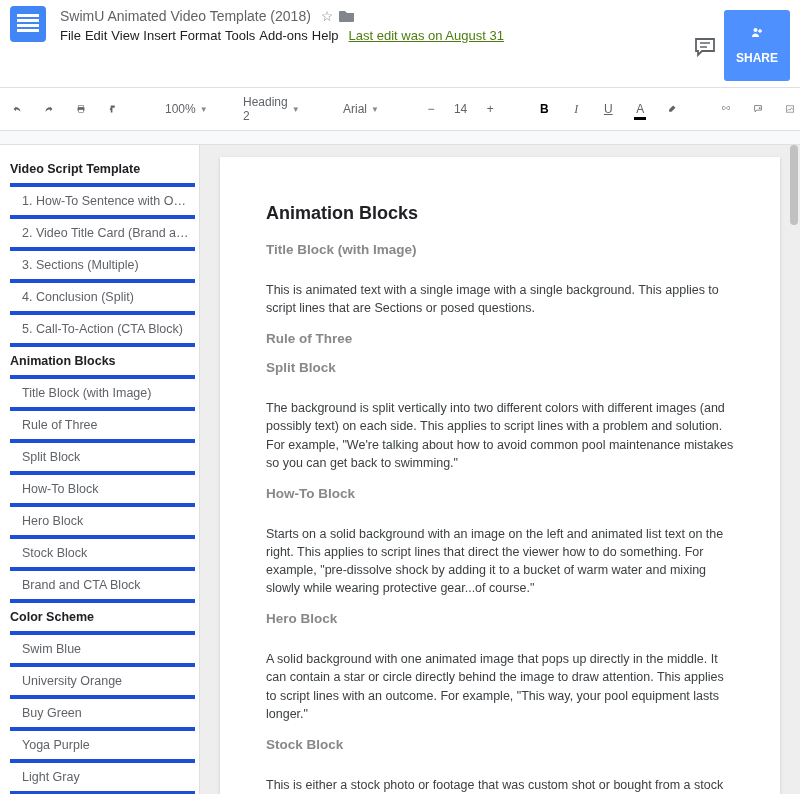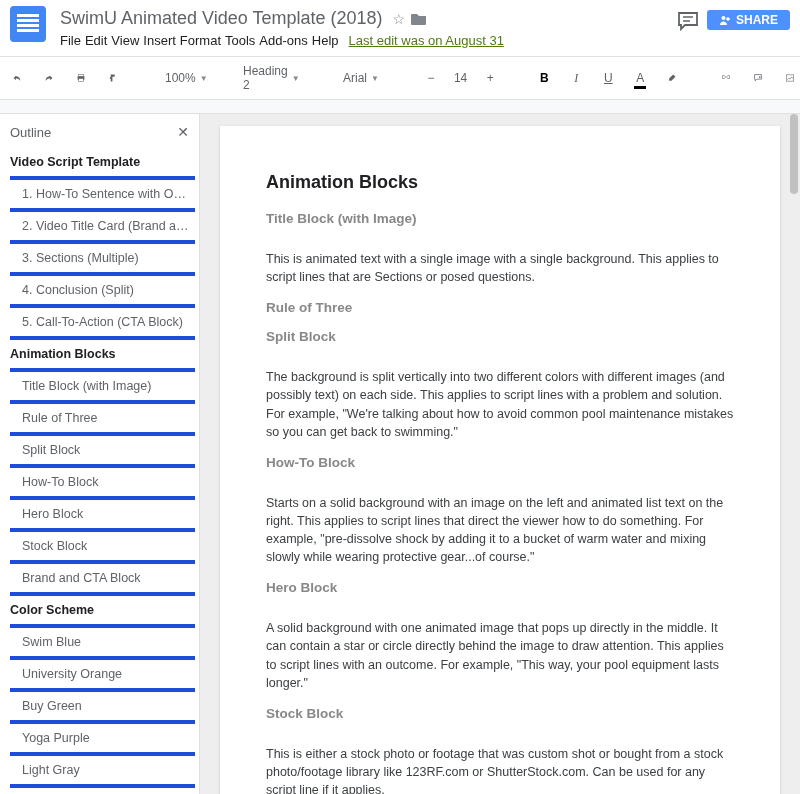--- a/index.html
+++ b/index.html
@@ -2,27 +2,27 @@
 <html><head>
 <meta charset="utf-8">
 <style>
   * { box-sizing: border-box; margin: 0; padding: 0; }
   body { font-family: Arial, sans-serif; font-size: 13px; color: #202124; background: #fff; width: 800px; height: 794px; overflow: hidden; }
   .header { padding: 6px 10px 0 10px; display: flex; align-items: flex-start; }
   .docs-icon { width: 36px; height: 36px; background: #4285f4; border-radius: 4px; position: relative; margin-right: 10px; flex-shrink:0; }
   .docs-icon::before { content:""; position:absolute; top:8px; left:7px; right:7px; height:3px; background:#fff; box-shadow: 0 5px 0 #fff, 0 10px 0 #fff, 0 15px 0 #fff; }
   .title-area { flex:1; }
   .doc-title-row { display:flex; align-items:center; gap:6px; }
-  .doc-title { font-size:18px; color:#5f6368; padding:2px 4px; }
+  .doc-title { font-size:14px; color:#5f6368; padding:2px 4px; }
   .star-icon, .folder-icon { color:#80868b; font-size:14px; }
   .menu-row { display:flex; gap:4px; padding:2px 4px; font-size:13px; color:#202124; }
   .menu-row .last-edit { color:#4d7c0f; text-decoration: underline; margin-left:6px; }
   .header-right { display:flex; gap:10px; align-items:center; padding-top:4px; }
   .comments-icon { width:20px; height:18px; color:#5f6368; }
-  .share-btn { background:#4d90fe; color:#fff; font-weight:600; font-size:12px; padding:3px 12px; border-radius:3px; display:flex; align-items:center; gap:5px; }
+  .share-btn { background:#4d90fe; color:#fff; font-weight:600; font-size:12px; padding:16px 12px; border-radius:3px; display:flex; align-items:center; gap:13px;flex-direction:column; }
   .toolbar { border-top:1px solid #e0e0e0; border-bottom:1px solid #e0e0e0; padding:4px 8px; display:flex; align-items:center; gap:14px; margin-top:6px; font-size:12px; color:#5f6368; }
   .tb-sep { width:1px; height:20px; background:#e0e0e0; margin:0 4px; }
   .tb-btn { padding:4px 5px; min-width:18px; text-align:center; border-radius:2px; cursor:pointer; display:flex; align-items:center; justify-content:center; }
   .tb-select { display:flex; align-items:center; gap:4px; padding:2px 6px; border:1px solid transparent; }
   .tb-select .caret { font-size:8px; color:#888; }
   .tb-zoom { width:42px; }
   .tb-style { width:64px; }
   .tb-font { width:50px; }
   .tb-size { width:24px; text-align:center; }
   .tb-bold { font-weight:bold; color:#000; }
@@ -211,24 +211,20 @@
       <span class="caret" style="margin-left:3px">▼</span>
     </div>
   <div class="tb-sep"></div>
   <div class="tb-btn chev-up">︿</div>
 </div>
 
 <div class="ruler"></div>
 
 <div class="body-area">
   <div class="outline-panel">
-    <div class="outline-header">
-      <span>Outline</span>
-      <span class="x">✕</span>
-    </div>
     <div id="outline-list">
         <div class="outline-item lvl-0">Video Script Template</div>
         <div class="outline-item lvl-1">1. How-To Sentence with Outco...</div>
         <div class="outline-item lvl-1">2. Video Title Card (Brand and Ti...</div>
         <div class="outline-item lvl-1">3. Sections (Multiple)</div>
         <div class="outline-item lvl-1">4. Conclusion (Split)</div>
         <div class="outline-item lvl-1">5. Call-To-Action (CTA Block)</div>
         <div class="outline-item lvl-0">Animation Blocks</div>
         <div class="outline-item lvl-1">Title Block (with Image)</div>
         <div class="outline-item lvl-1">Rule of Three</div>

